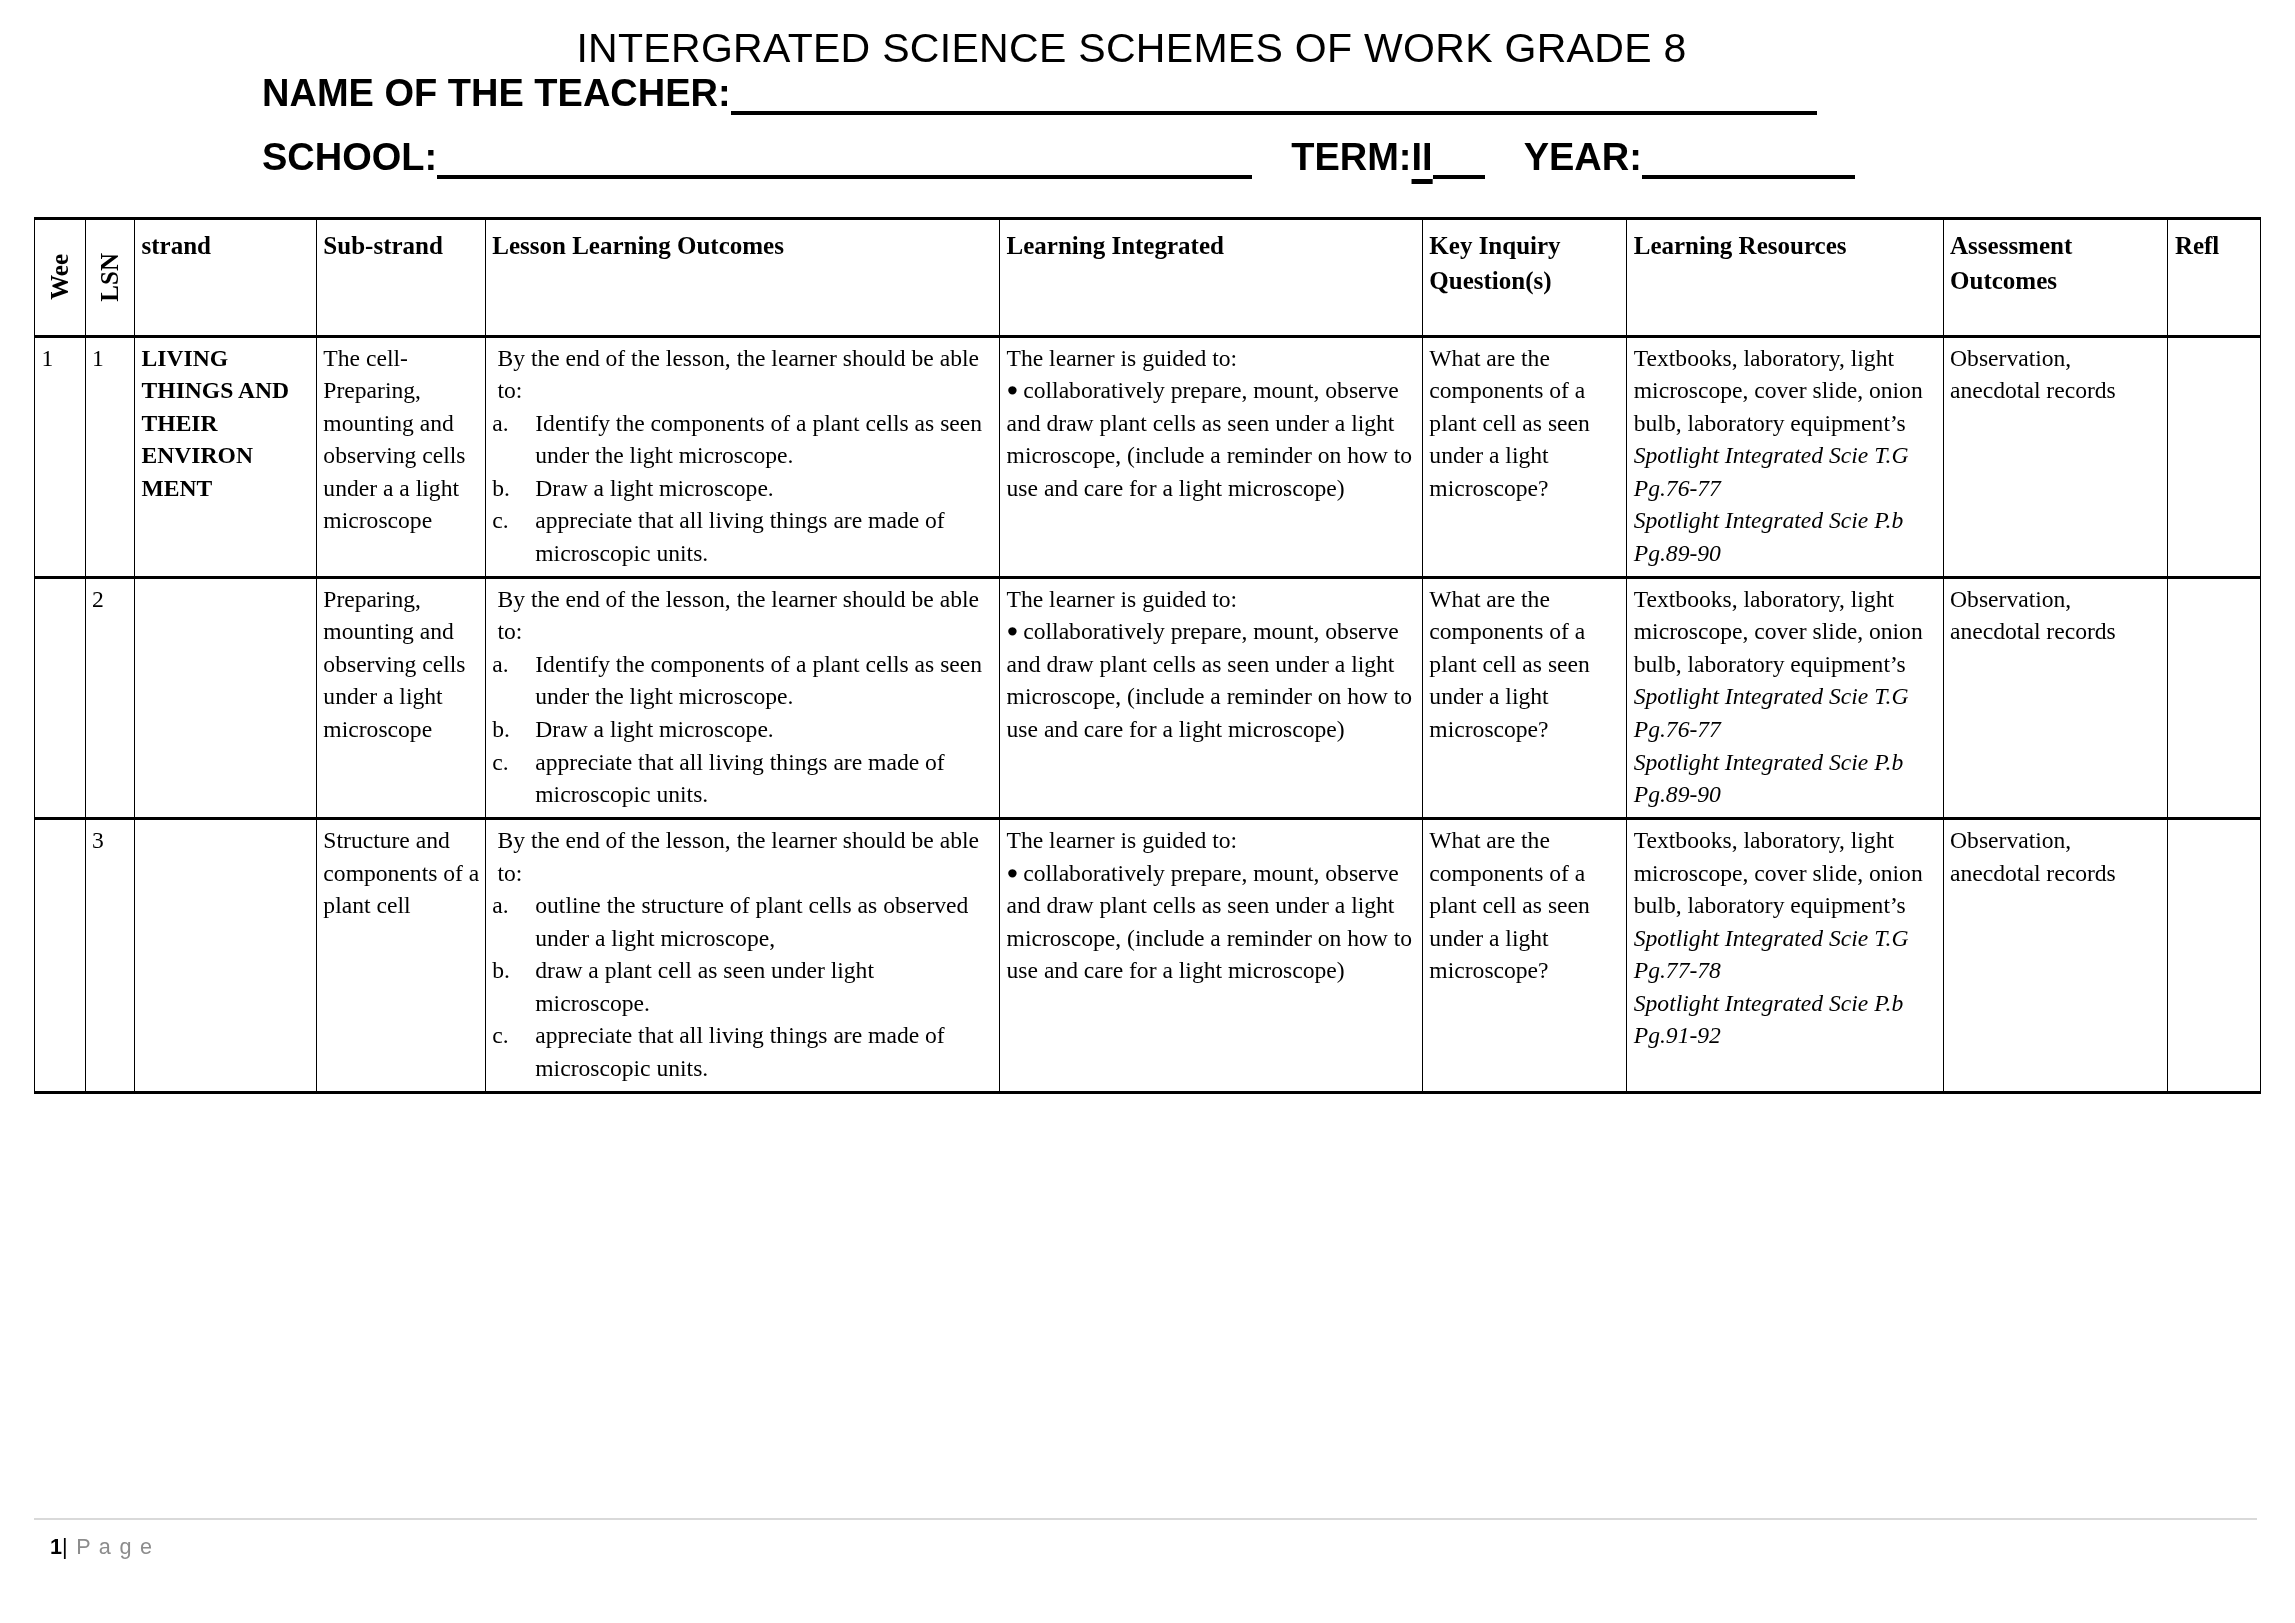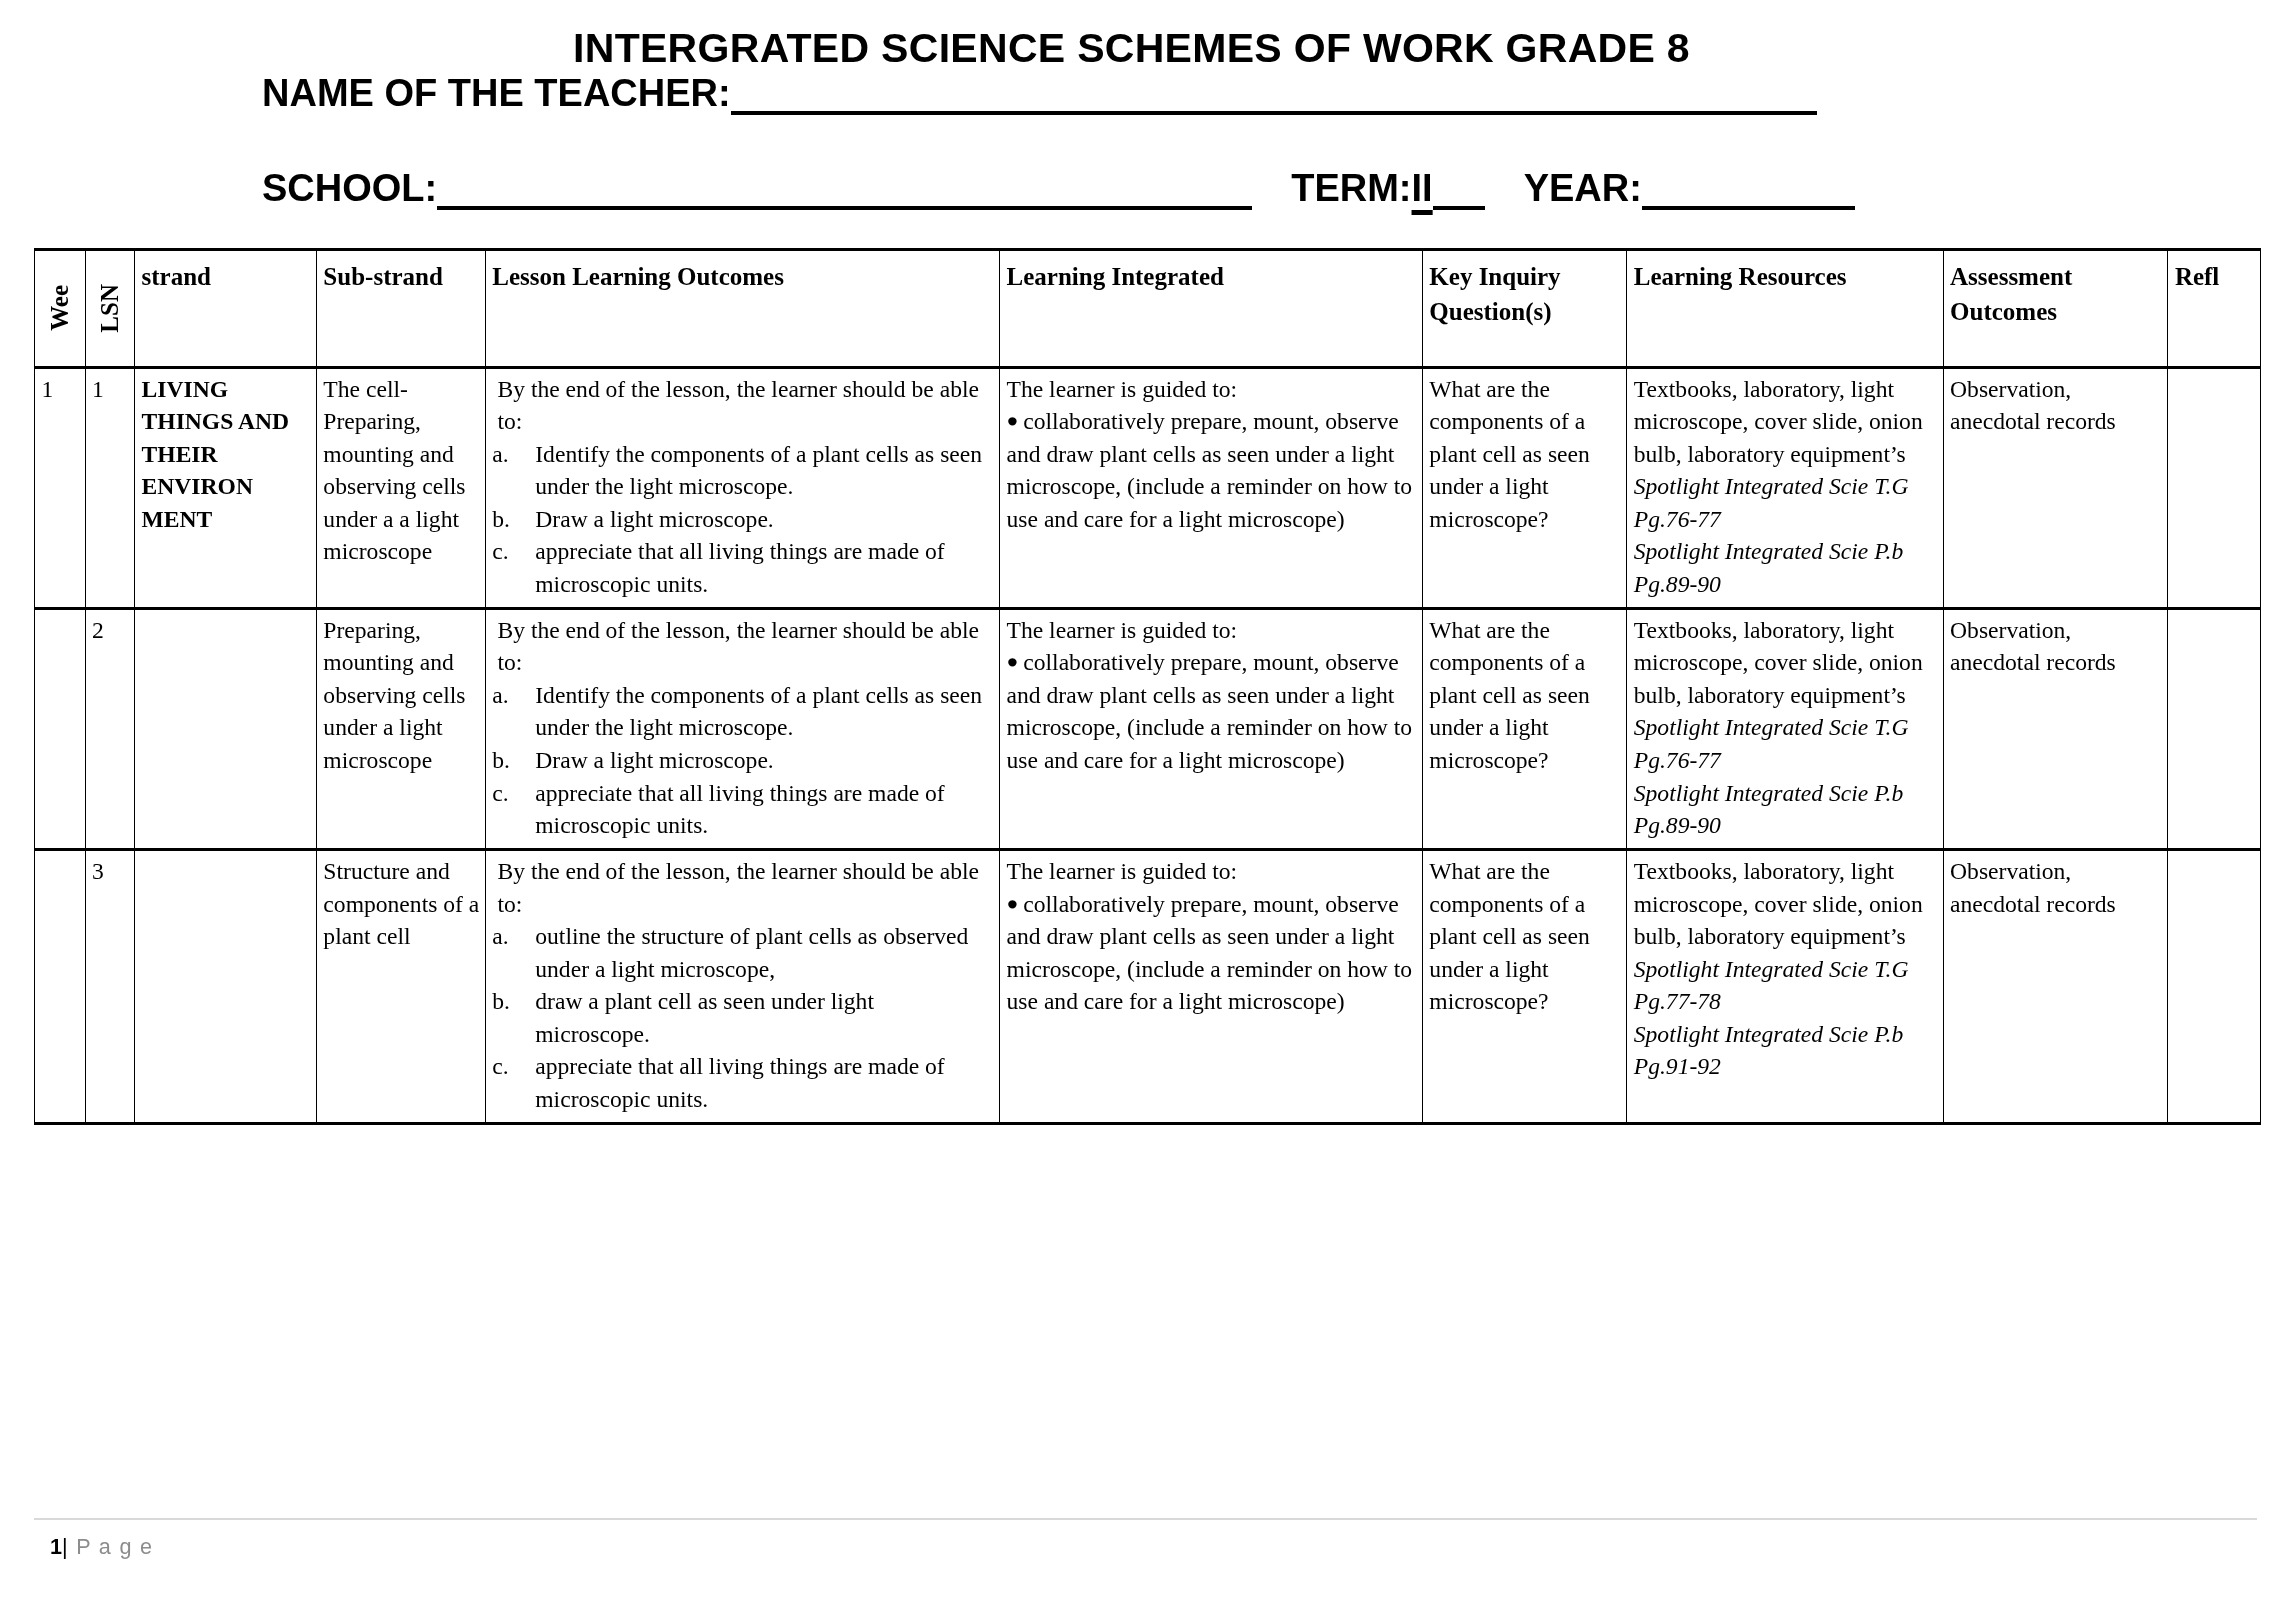--- a/index.html
+++ b/index.html
@@ -19,42 +19,42 @@
     width: 2295px;
     height: 1623px;
     box-sizing: border-box;
     padding: 0;
   }
 
   
   .doc-title {
     text-align: center;
     font-family: "Liberation Sans", sans-serif;
-    font-weight: bold;
+    font-weight: normal;
     font-size: 41px;
     letter-spacing: 0.3px;
     margin: 0;
     padding-top: 25px;
     padding-right: 32px;
   }
 
   .hdr-line {
     font-family: "Liberation Sans", sans-serif;
     font-weight: bold;
     font-size: 38px;
     white-space: nowrap;
     display: flex;
     align-items: flex-end;
   }
   .hdr-teacher {
     padding-left: 262px;
   }
   .hdr-school {
     padding-left: 262px;
-    margin-top: 52px;
+    margin-top: 21px;
   }
   .rule {
     display: inline-block;
     border-bottom: 4.6px solid #000;
     height: 29px;
     vertical-align: bottom;
   }
   .rule-teacher { width: 1086px; }
   .rule-school  { width: 815px; }
   .rule-term    { width: 52px; }

